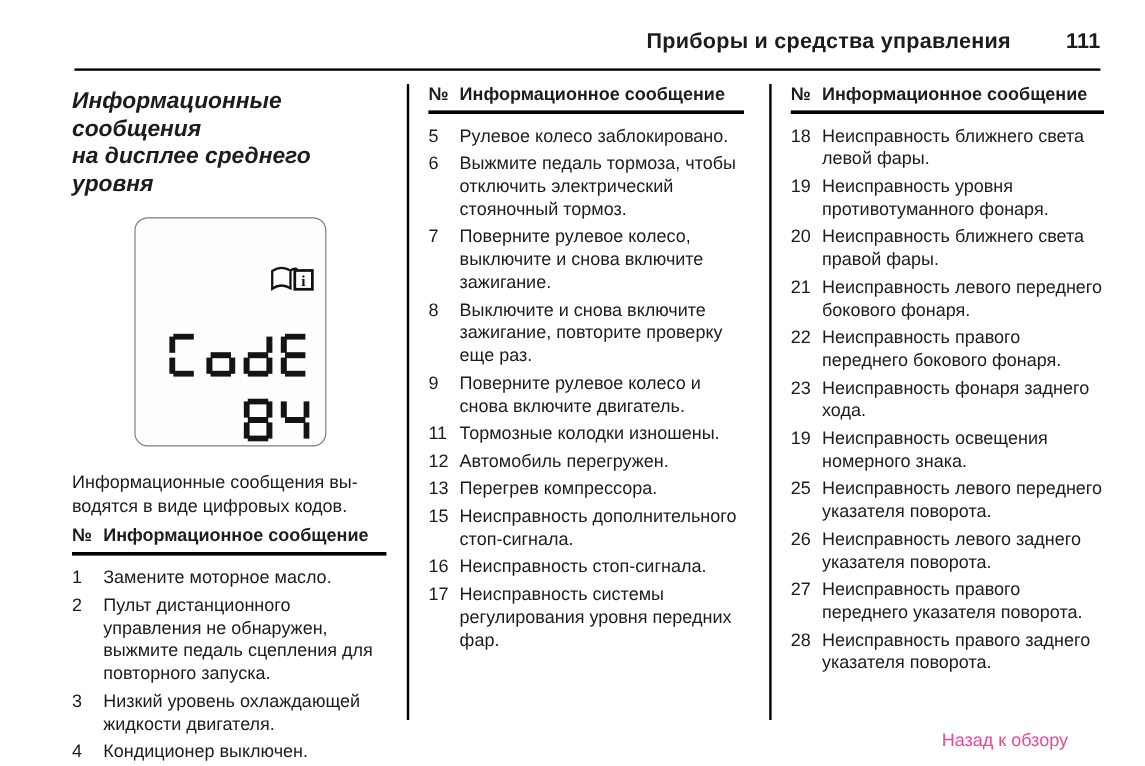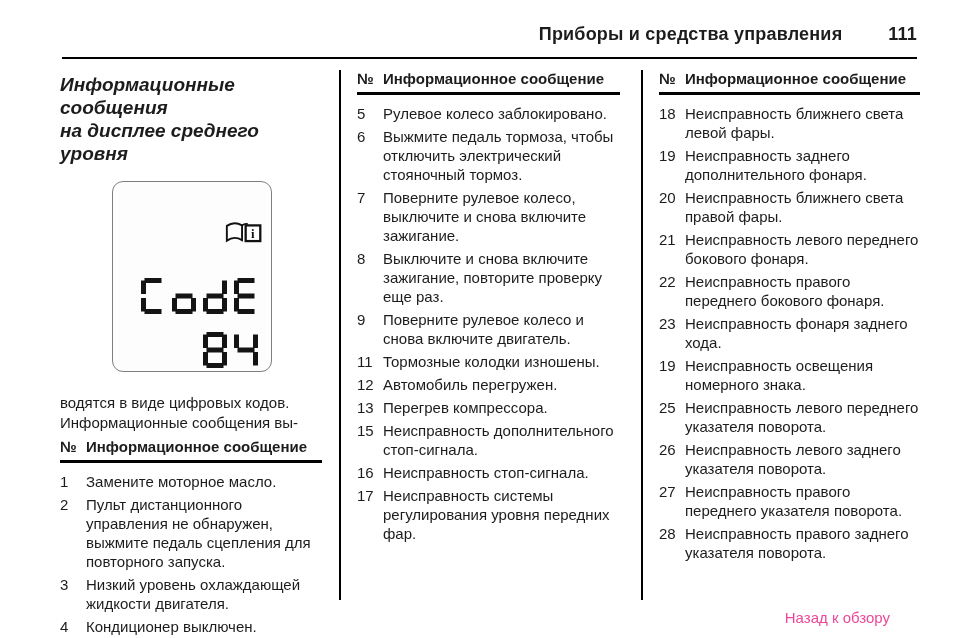--- a/index.html
+++ b/index.html
@@ -112,22 +112,22 @@
             <rect x="0" y="2.5" width="5" height="13.5" fill="#141414"></rect>
             <rect x="3.5" y="15.5" width="17" height="5" fill="#141414"></rect>
             <rect x="50" y="2.5" width="5" height="13.5" fill="#141414"></rect>
             <rect x="50" y="20" width="5" height="13.5" fill="#141414"></rect>
             <rect x="31" y="2.5" width="5" height="13.5" fill="#141414"></rect>
             <rect x="34.5" y="15.5" width="17" height="5" fill="#141414"></rect>
           </svg></div>
     </div>
 
     <p class="intro">
+      <span class="il">Информационные сообщения вы-</span>
       <span class="il">водятся в виде цифровых кодов.</span>
-      <span class="il">Информационные сообщения вы-</span>
     </p>
 
     <div class="tbl-header">
       <span class="no">№</span>
       <span class="msg">Информационное сообщение</span>
     </div>
     <div class="rows">
 
         <div class="row">
           <span class="no">1</span>
@@ -226,21 +226,21 @@
     </div>
     <div class="rows">
 
         <div class="row">
           <span class="no">18</span>
           <span class="txt">Неисправность ближнего света левой фары.</span>
         </div>
 
         <div class="row">
           <span class="no">19</span>
-          <span class="txt">Неисправность заднего дополнительного фонаря.</span>
+          <span class="txt">Неисправность уровня противотуманного фонаря.</span>
         </div>
 
         <div class="row">
           <span class="no">20</span>
           <span class="txt">Неисправность ближнего света правой фары.</span>
         </div>
 
         <div class="row">
           <span class="no">21</span>
           <span class="txt">Неисправность левого переднего бокового фонаря.</span>

